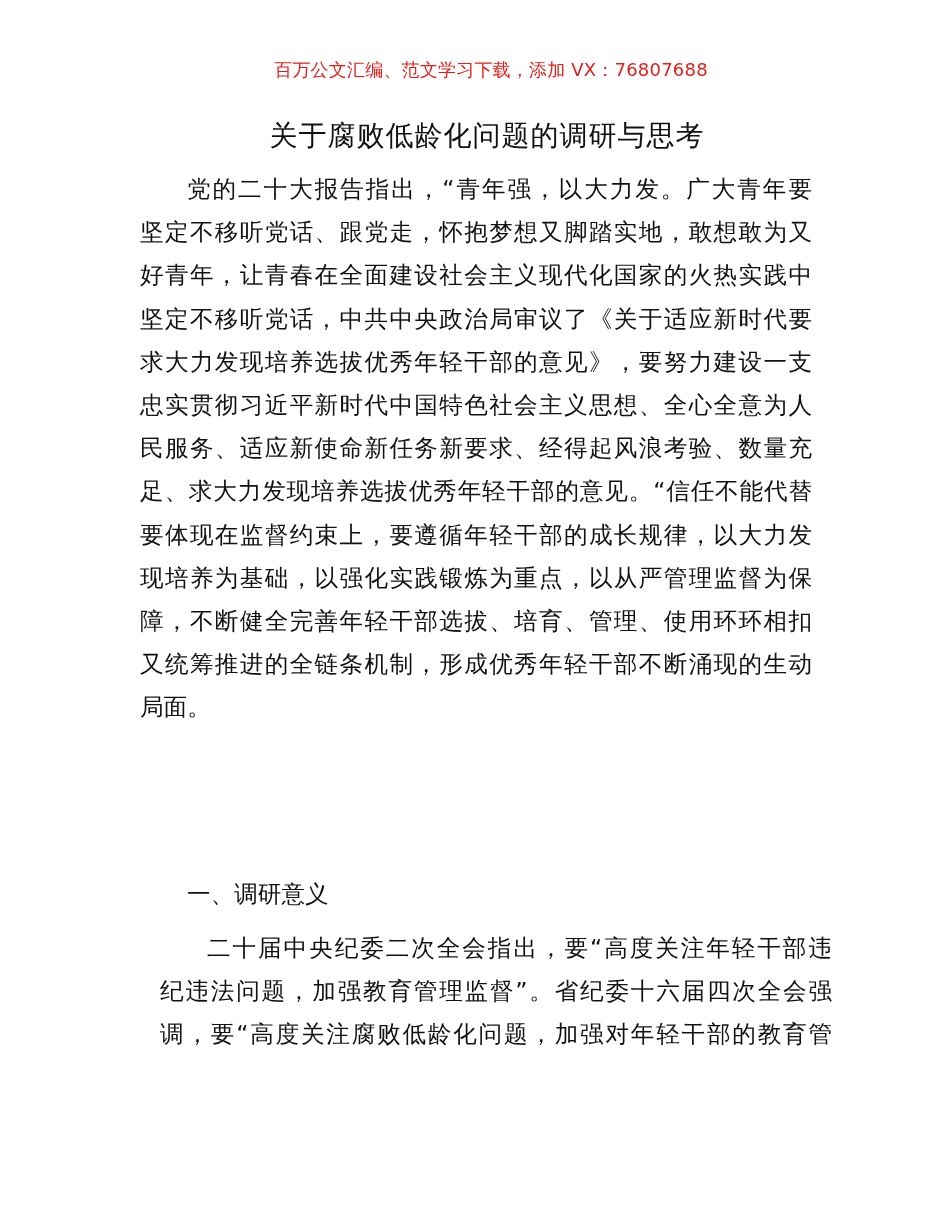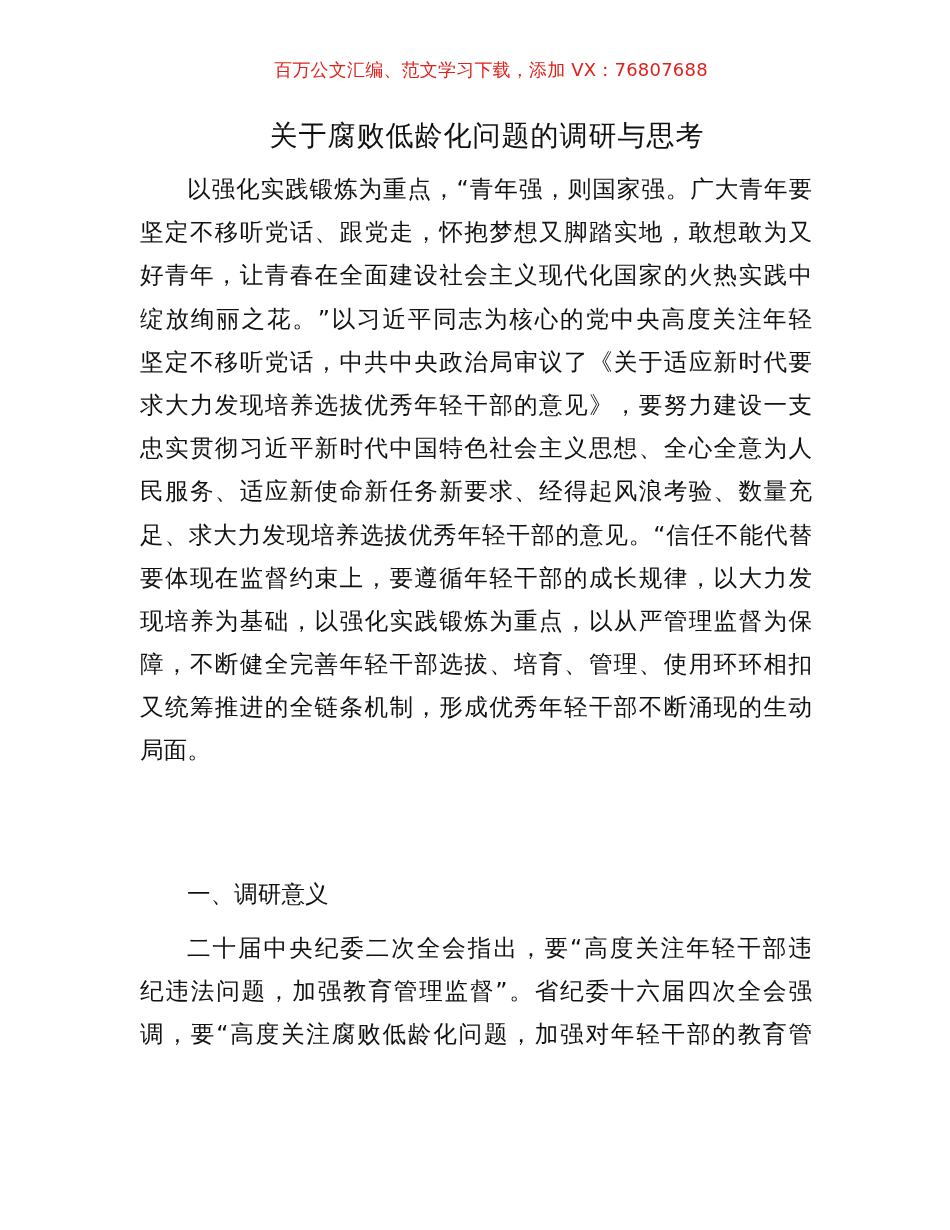--- a/index.html
+++ b/index.html
@@ -55,34 +55,33 @@
     letter-spacing: 0;
   }
   .line.last {
     text-align-last: left;
   }
   .line.indent {
     padding-left: 47px;
   }
   #para1 { top: 168px; }
   #heading1 { top: 873px; }
-  #para2 { top: 927px; }
+  #para2 { top: 927px; margin-left: 20px; }
 </style>
 </head>
 <body>
 
 <div class="watermark" style="color:#e0201b;">百万公文汇编、范文学习下载，添加 VX：76807688</div>
 
 <h1 class="title">关于腐败低龄化问题的调研与思考</h1>
 
 <div class="body-block" id="para1">
-  <span class="line indent">以强化实践锻炼为重点，“青年强，则国家强。广大青年要</span>
+  <span class="line indent">党的二十大报告指出，“青年强，以大力发。广大青年要</span>
   <span class="line">坚定不移听党话、跟党走，怀抱梦想又脚踏实地，敢想敢为又</span>
   <span class="line">好青年，让青春在全面建设社会主义现代化国家的火热实践中</span>
-  <span class="line">绽放绚丽之花。”以习近平同志为核心的党中央高度关注年轻</span>
   <span class="line">坚定不移听党话，中共中央政治局审议了《关于适应新时代要</span>
   <span class="line">求大力发现培养选拔优秀年轻干部的意见》，要努力建设一支</span>
   <span class="line">忠实贯彻习近平新时代中国特色社会主义思想、全心全意为人</span>
   <span class="line">民服务、适应新使命新任务新要求、经得起风浪考验、数量充</span>
   <span class="line">足、求大力发现培养选拔优秀年轻干部的意见。“信任不能代替</span>
   <span class="line">要体现在监督约束上，要遵循年轻干部的成长规律，以大力发</span>
   <span class="line">现培养为基础，以强化实践锻炼为重点，以从严管理监督为保</span>
   <span class="line">障，不断健全完善年轻干部选拔、培育、管理、使用环环相扣</span>
   <span class="line">又统筹推进的全链条机制，形成优秀年轻干部不断涌现的生动</span>
   <span class="line last">局面。</span>

